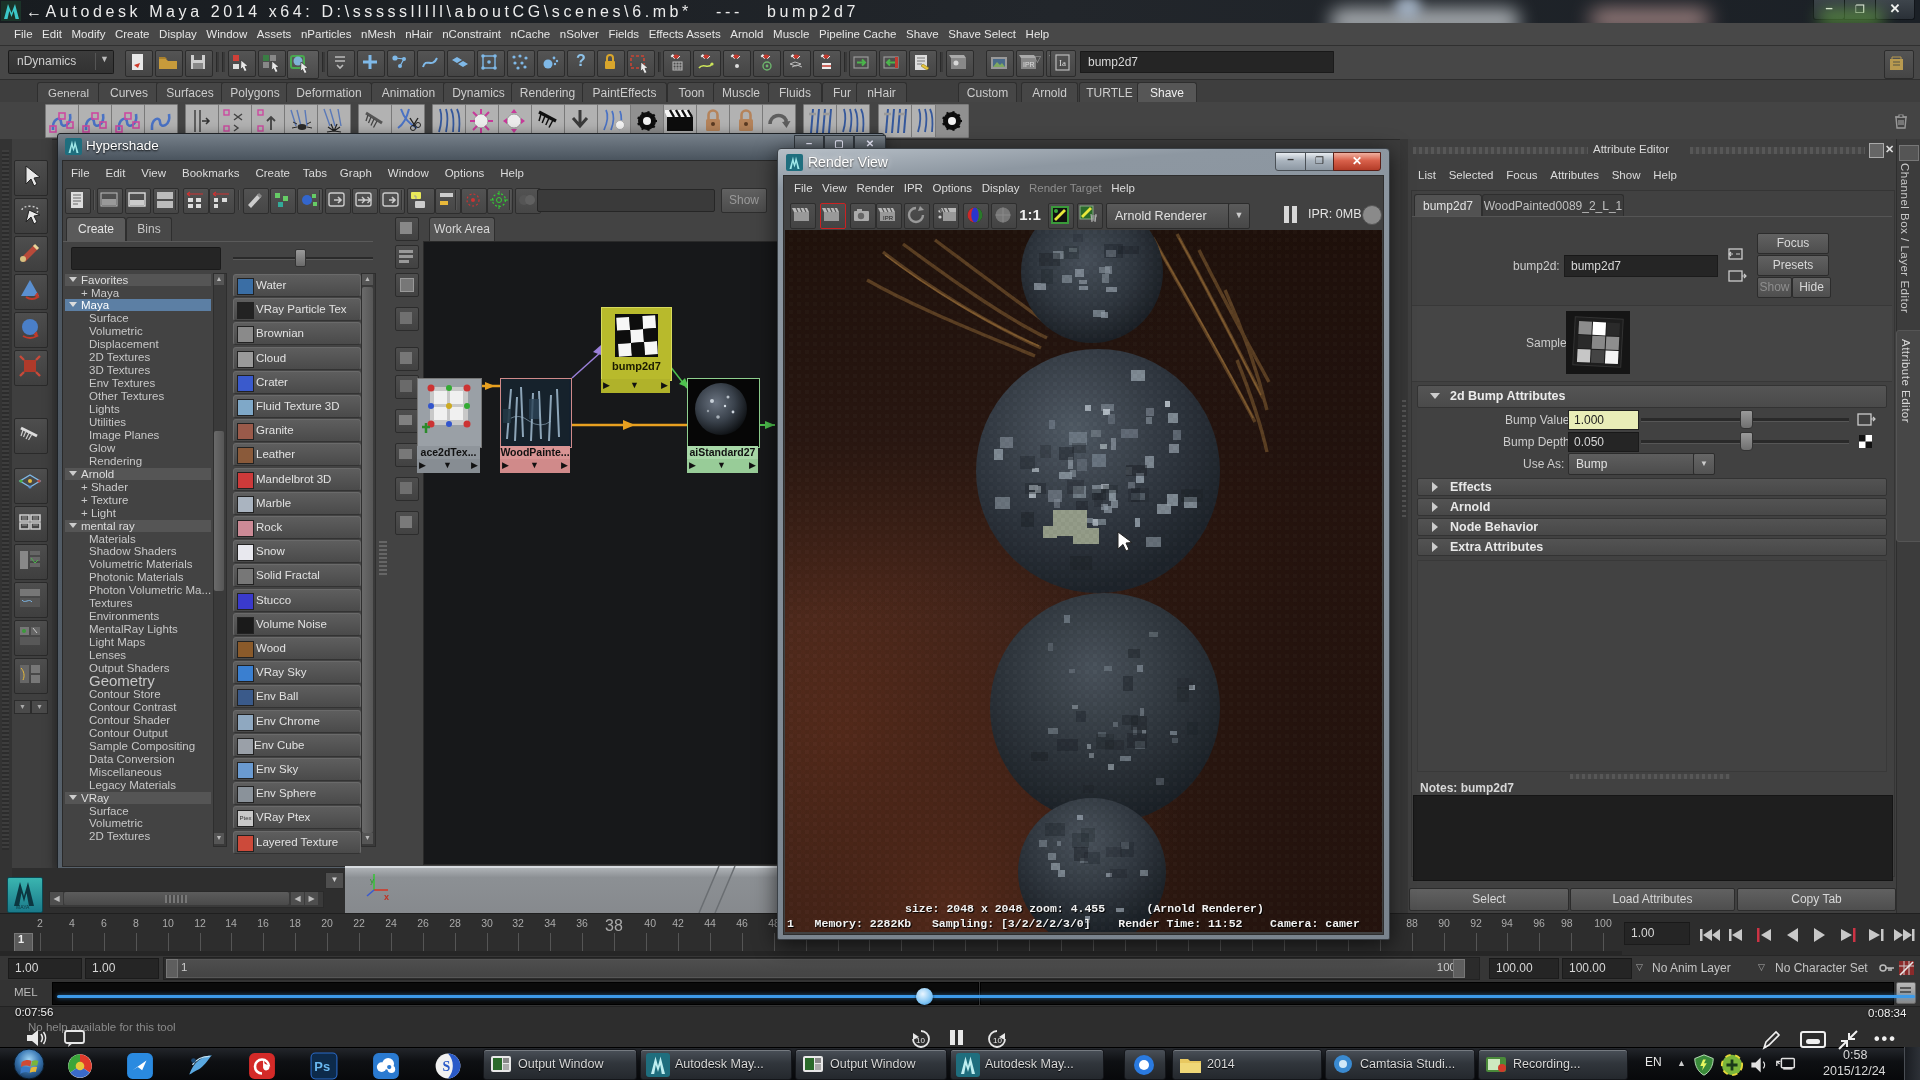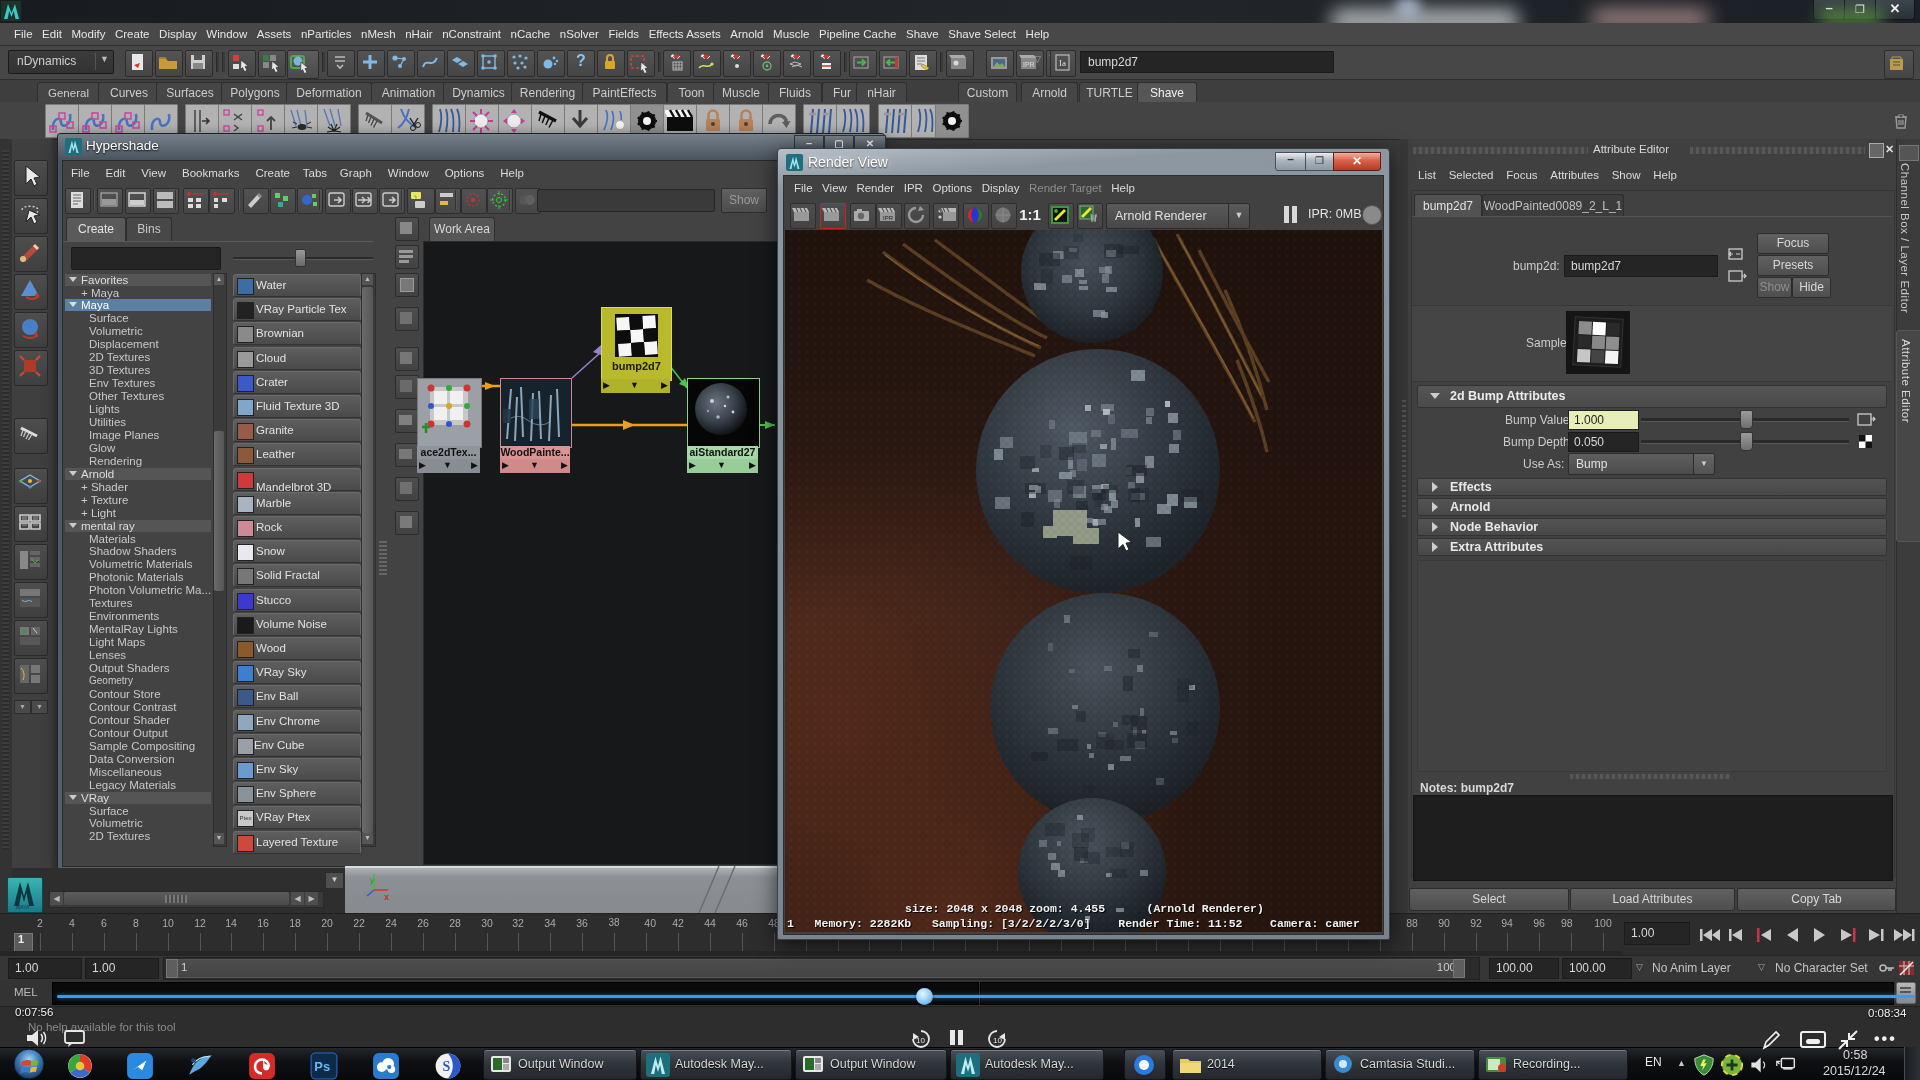--- a/index.html
+++ b/index.html
@@ -15,20 +15,21 @@
 <div class="ab" style="left:0;top:0;width:1920px;height:23px;background:linear-gradient(90deg,#181c20,#22262b 55%,#1b2026);overflow:hidden;">
   <div class="ab" style="left:1330px;top:8px;width:190px;height:26px;background:#cfd4d8;border-radius:14px;filter:blur(9px);opacity:.75"></div>
   <div class="ab" style="left:1395px;top:-4px;width:26px;height:22px;background:#aebfd4;border-radius:50%;filter:blur(6px);opacity:.8"></div>
   <div class="ab" style="left:1590px;top:10px;width:120px;height:18px;background:#e8b9b4;border-radius:10px;filter:blur(10px);opacity:.7"></div>
   <div class="ab" style="left:0;top:0;width:23px;height:23px;">
     <svg width="23" height="23">
         <rect x="1" y="1" width="20" height="20" fill="#274" opacity="0.25"></rect>
         <path d="M4 19 L8 4 L11.5 13 L15 4 L19 19 L15.5 19 L13.7 11 L11.5 17 L9.3 11 L7.5 19 Z" fill="#3cc8c8"></path>
       </svg>
   </div>
+  <div class="ab tx" style="left:26px;top:3px;font-size:16px;letter-spacing:3.6px;color:#ececec;">←Autodesk Maya 2014 x64: D:\ssssslllll\aboutCG\scenes\6.mb*&nbsp;&nbsp; ---&nbsp;&nbsp; bump2d7</div>
 
   <div class="ab" style="left:1813px;top:0;width:30px;height:19px;background:linear-gradient(#3a4148,#262c33);border:1px solid #11151a;border-top:none;border-radius:0 0 3px 3px;color:#e8e8e8;text-align:center;font-size:13px;font-weight:bold;line-height:15px;">–</div>
   <div class="ab" style="left:1844px;top:0;width:30px;height:19px;background:linear-gradient(#3a4148,#262c33);border:1px solid #11151a;border-top:none;color:#e8e8e8;text-align:center;font-size:11px;line-height:18px;">❐</div>
   <div class="ab" style="left:1875px;top:0;width:38px;height:19px;background:linear-gradient(#3e454c,#2a3037);border:1px solid #11151a;border-top:none;border-radius:0 0 3px 3px;color:#f2f2f2;text-align:center;font-size:13px;font-weight:bold;line-height:17px;">✕</div>
   <div class="ab" style="left:1818px;top:11px;width:66px;height:14px;background:#7fd24f;border-radius:8px;filter:blur(8px);opacity:.6"></div>
 </div>
 
 <div class="ab" style="left:0;top:23px;width:1920px;height:22px;background:#484848;border-bottom:1px solid #303030;">
   <div class="ab tx" style="left:14px;top:5px;font-size:11.5px;letter-spacing:0px;color:#e6e6e6;">File&nbsp;&nbsp;&nbsp;Edit&nbsp;&nbsp;&nbsp;Modify&nbsp;&nbsp;&nbsp;Create&nbsp;&nbsp;&nbsp;Display&nbsp;&nbsp;&nbsp;Window&nbsp;&nbsp;&nbsp;Assets&nbsp;&nbsp;&nbsp;nParticles&nbsp;&nbsp;&nbsp;nMesh&nbsp;&nbsp;&nbsp;nHair&nbsp;&nbsp;&nbsp;nConstraint&nbsp;&nbsp;&nbsp;nCache&nbsp;&nbsp;&nbsp;nSolver&nbsp;&nbsp;&nbsp;Fields&nbsp;&nbsp;&nbsp;Effects Assets&nbsp;&nbsp;&nbsp;Arnold&nbsp;&nbsp;&nbsp;Muscle&nbsp;&nbsp;&nbsp;Pipeline Cache&nbsp;&nbsp;&nbsp;Shave&nbsp;&nbsp;&nbsp;Shave Select&nbsp;&nbsp;&nbsp;Help</div>
 </div>
@@ -750,21 +751,21 @@
       <div class="ab" style="left:26px;top:384.4px;color:#c8c8c8;font-size:11.5px;line-height:12px;">Shadow Shaders</div>
       <div class="ab" style="left:26px;top:397.4px;color:#c8c8c8;font-size:11.5px;line-height:12px;">Volumetric Materials</div>
       <div class="ab" style="left:26px;top:410.3px;color:#c8c8c8;font-size:11.5px;line-height:12px;">Photonic Materials</div>
       <div class="ab" style="left:26px;top:423.3px;color:#c8c8c8;font-size:11.5px;line-height:12px;">Photon Volumetric Ma...</div>
       <div class="ab" style="left:26px;top:436.2px;color:#c8c8c8;font-size:11.5px;line-height:12px;">Textures</div>
       <div class="ab" style="left:26px;top:449.2px;color:#c8c8c8;font-size:11.5px;line-height:12px;">Environments</div>
       <div class="ab" style="left:26px;top:462.1px;color:#c8c8c8;font-size:11.5px;line-height:12px;">MentalRay Lights</div>
       <div class="ab" style="left:26px;top:475.1px;color:#c8c8c8;font-size:11.5px;line-height:12px;">Light Maps</div>
       <div class="ab" style="left:26px;top:488.0px;color:#c8c8c8;font-size:11.5px;line-height:12px;">Lenses</div>
       <div class="ab" style="left:26px;top:501.0px;color:#c8c8c8;font-size:11.5px;line-height:12px;">Output Shaders</div>
-      <div class="ab" style="left:26px;top:513.9px;color:#c8c8c8;font-size:10px;line-height:12px;">Geometry</div>
+      <div class="ab" style="left:26px;top:513.9px;color:#c8c8c8;font-size:15px;line-height:12px;">Geometry</div>
       <div class="ab" style="left:26px;top:526.9px;color:#c8c8c8;font-size:11.5px;line-height:12px;">Contour Store</div>
       <div class="ab" style="left:26px;top:539.8px;color:#c8c8c8;font-size:11.5px;line-height:12px;">Contour Contrast</div>
       <div class="ab" style="left:26px;top:552.8px;color:#c8c8c8;font-size:11.5px;line-height:12px;">Contour Shader</div>
       <div class="ab" style="left:26px;top:565.7px;color:#c8c8c8;font-size:11.5px;line-height:12px;">Contour Output</div>
       <div class="ab" style="left:26px;top:578.7px;color:#c8c8c8;font-size:11.5px;line-height:12px;">Sample Compositing</div>
       <div class="ab" style="left:26px;top:591.6px;color:#c8c8c8;font-size:11.5px;line-height:12px;">Data Conversion</div>
       <div class="ab" style="left:26px;top:604.6px;color:#c8c8c8;font-size:11.5px;line-height:12px;">Miscellaneous</div>
       <div class="ab" style="left:26px;top:617.6px;color:#c8c8c8;font-size:11.5px;line-height:12px;">Legacy Materials</div>
       <div class="ab" style="left:2px;top:630.5px;width:146px;height:12px;background:#555;color:#ddd;font-size:11.5px;line-height:12px;"><span style="position:absolute;left:4px;top:3px;width:0;height:0;border-left:4px solid transparent;border-right:4px solid transparent;border-top:5px solid #ccc;"></span><span style="margin-left:16px;">VRay</span></div>
       <div class="ab" style="left:26px;top:643.5px;color:#c8c8c8;font-size:11.5px;line-height:12px;">Surface</div>
@@ -801,21 +802,21 @@
       <div class="ab" style="left:170px;top:258.2px;width:126px;height:21px;background:linear-gradient(#5e5e5e,#4a4a4a);border:1px solid #6a6a6a;border-bottom-color:#333;border-radius:3px;color:#e2e2e2;font-size:11.5px;">
         <span style="position:absolute;left:3px;top:3px;width:15px;height:15px;background:#9a5a4a;border:1px solid #222;"></span>
         <span style="position:absolute;left:22px;top:4px;">Granite</span>
       </div>
       <div class="ab" style="left:170px;top:282.4px;width:126px;height:21px;background:linear-gradient(#5e5e5e,#4a4a4a);border:1px solid #6a6a6a;border-bottom-color:#333;border-radius:3px;color:#e2e2e2;font-size:11.5px;">
         <span style="position:absolute;left:3px;top:3px;width:15px;height:15px;background:#8a5a3a;border:1px solid #222;"></span>
         <span style="position:absolute;left:22px;top:4px;">Leather</span>
       </div>
       <div class="ab" style="left:170px;top:306.6px;width:126px;height:21px;background:linear-gradient(#5e5e5e,#4a4a4a);border:1px solid #6a6a6a;border-bottom-color:#333;border-radius:3px;color:#e2e2e2;font-size:11.5px;">
         <span style="position:absolute;left:3px;top:3px;width:15px;height:15px;background:#cc3a3a;border:1px solid #222;"></span>
-        <span style="position:absolute;left:22px;top:4px;margin-top:8px;">Mandelbrot 3D</span>
+        <span style="position:absolute;left:22px;top:4px;">Mandelbrot 3D</span>
       </div>
       <div class="ab" style="left:170px;top:330.8px;width:126px;height:21px;background:linear-gradient(#5e5e5e,#4a4a4a);border:1px solid #6a6a6a;border-bottom-color:#333;border-radius:3px;color:#e2e2e2;font-size:11.5px;">
         <span style="position:absolute;left:3px;top:3px;width:15px;height:15px;background:#aab4c0;border:1px solid #222;"></span>
         <span style="position:absolute;left:22px;top:4px;">Marble</span>
       </div>
       <div class="ab" style="left:170px;top:355.0px;width:126px;height:21px;background:linear-gradient(#5e5e5e,#4a4a4a);border:1px solid #6a6a6a;border-bottom-color:#333;border-radius:3px;color:#e2e2e2;font-size:11.5px;">
         <span style="position:absolute;left:3px;top:3px;width:15px;height:15px;background:#cc8a96;border:1px solid #222;"></span>
         <span style="position:absolute;left:22px;top:4px;">Rock</span>
       </div>
       <div class="ab" style="left:170px;top:379.2px;width:126px;height:21px;background:linear-gradient(#5e5e5e,#4a4a4a);border:1px solid #6a6a6a;border-bottom-color:#333;border-radius:3px;color:#e2e2e2;font-size:11.5px;">
@@ -1478,21 +1479,21 @@
     <span class="ab" style="left:285px;top:4px;width:20px;text-align:center;font-size:10.5px;color:#aaa;">18</span>
     <span class="ab" style="left:317px;top:4px;width:20px;text-align:center;font-size:10.5px;color:#aaa;">20</span>
     <span class="ab" style="left:349px;top:4px;width:20px;text-align:center;font-size:10.5px;color:#aaa;">22</span>
     <span class="ab" style="left:381px;top:4px;width:20px;text-align:center;font-size:10.5px;color:#aaa;">24</span>
     <span class="ab" style="left:413px;top:4px;width:20px;text-align:center;font-size:10.5px;color:#aaa;">26</span>
     <span class="ab" style="left:445px;top:4px;width:20px;text-align:center;font-size:10.5px;color:#aaa;">28</span>
     <span class="ab" style="left:477px;top:4px;width:20px;text-align:center;font-size:10.5px;color:#aaa;">30</span>
     <span class="ab" style="left:508px;top:4px;width:20px;text-align:center;font-size:10.5px;color:#aaa;">32</span>
     <span class="ab" style="left:540px;top:4px;width:20px;text-align:center;font-size:10.5px;color:#aaa;">34</span>
     <span class="ab" style="left:572px;top:4px;width:20px;text-align:center;font-size:10.5px;color:#aaa;">36</span>
-    <span class="ab" style="left:604px;top:4px;width:20px;text-align:center;font-size:10px;color:#aaa;">38</span>
+    <span class="ab" style="left:604px;top:4px;width:20px;text-align:center;font-size:16px;color:#aaa;">38</span>
     <span class="ab" style="left:636px;top:4px;width:20px;text-align:right;font-size:10.5px;color:#aaa;">40</span>
     <span class="ab" style="left:668px;top:4px;width:20px;text-align:center;font-size:10.5px;color:#aaa;">42</span>
     <span class="ab" style="left:700px;top:4px;width:20px;text-align:center;font-size:10.5px;color:#aaa;">44</span>
     <span class="ab" style="left:732px;top:4px;width:20px;text-align:center;font-size:10.5px;color:#aaa;">46</span>
     <span class="ab" style="left:764px;top:4px;width:20px;text-align:center;font-size:10.5px;color:#aaa;">48</span>
     <span class="ab" style="left:796px;top:4px;width:20px;text-align:center;font-size:10.5px;color:#aaa;">50</span>
     <span class="ab" style="left:828px;top:4px;width:20px;text-align:center;font-size:10.5px;color:#aaa;">52</span>
     <span class="ab" style="left:859px;top:4px;width:20px;text-align:center;font-size:10.5px;color:#aaa;">54</span>
     <span class="ab" style="left:891px;top:4px;width:20px;text-align:center;font-size:10.5px;color:#aaa;">56</span>
     <span class="ab" style="left:923px;top:4px;width:20px;text-align:center;font-size:10.5px;color:#aaa;">58</span>

